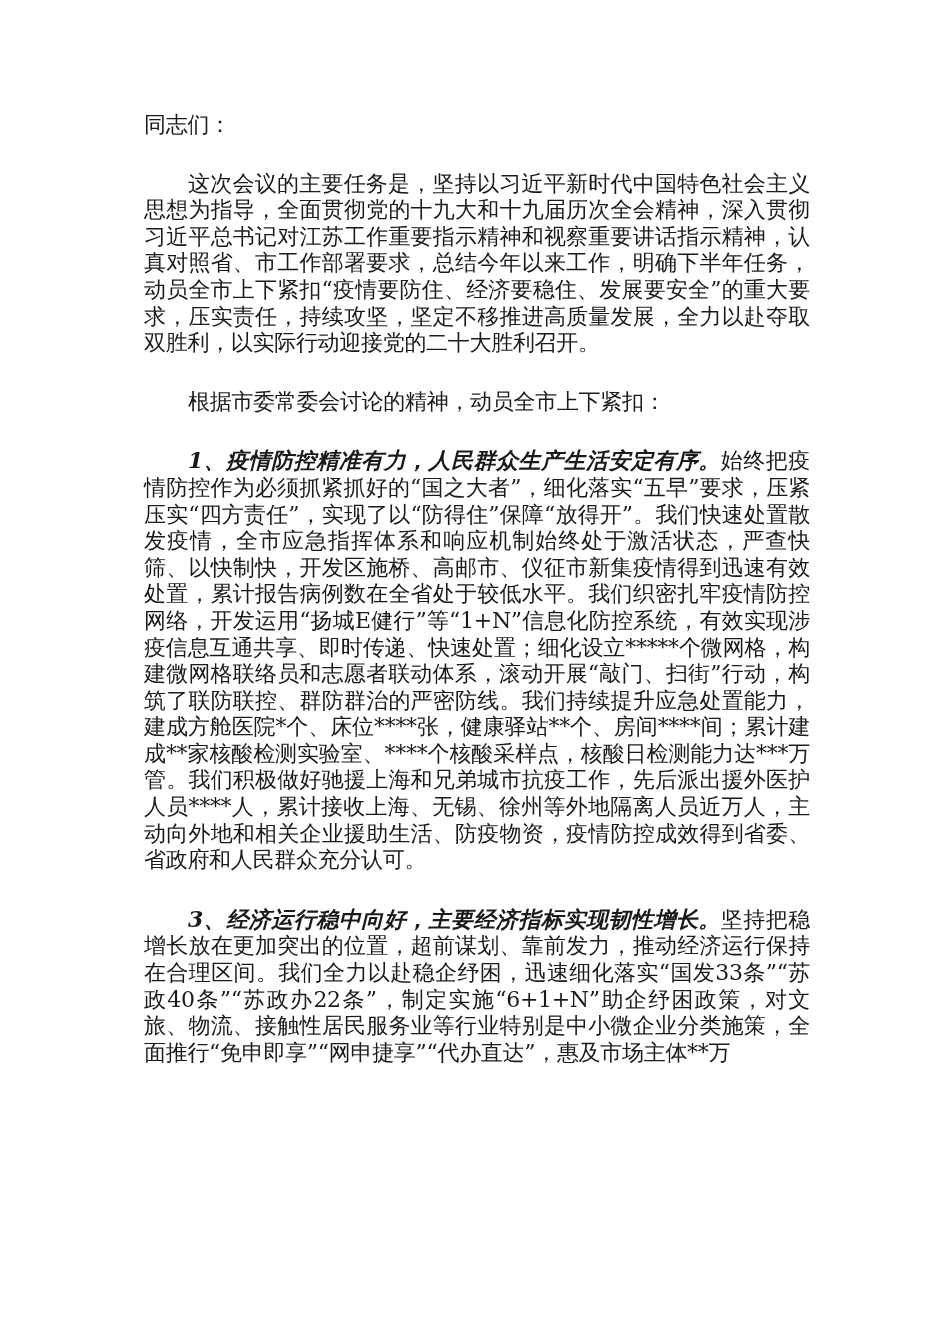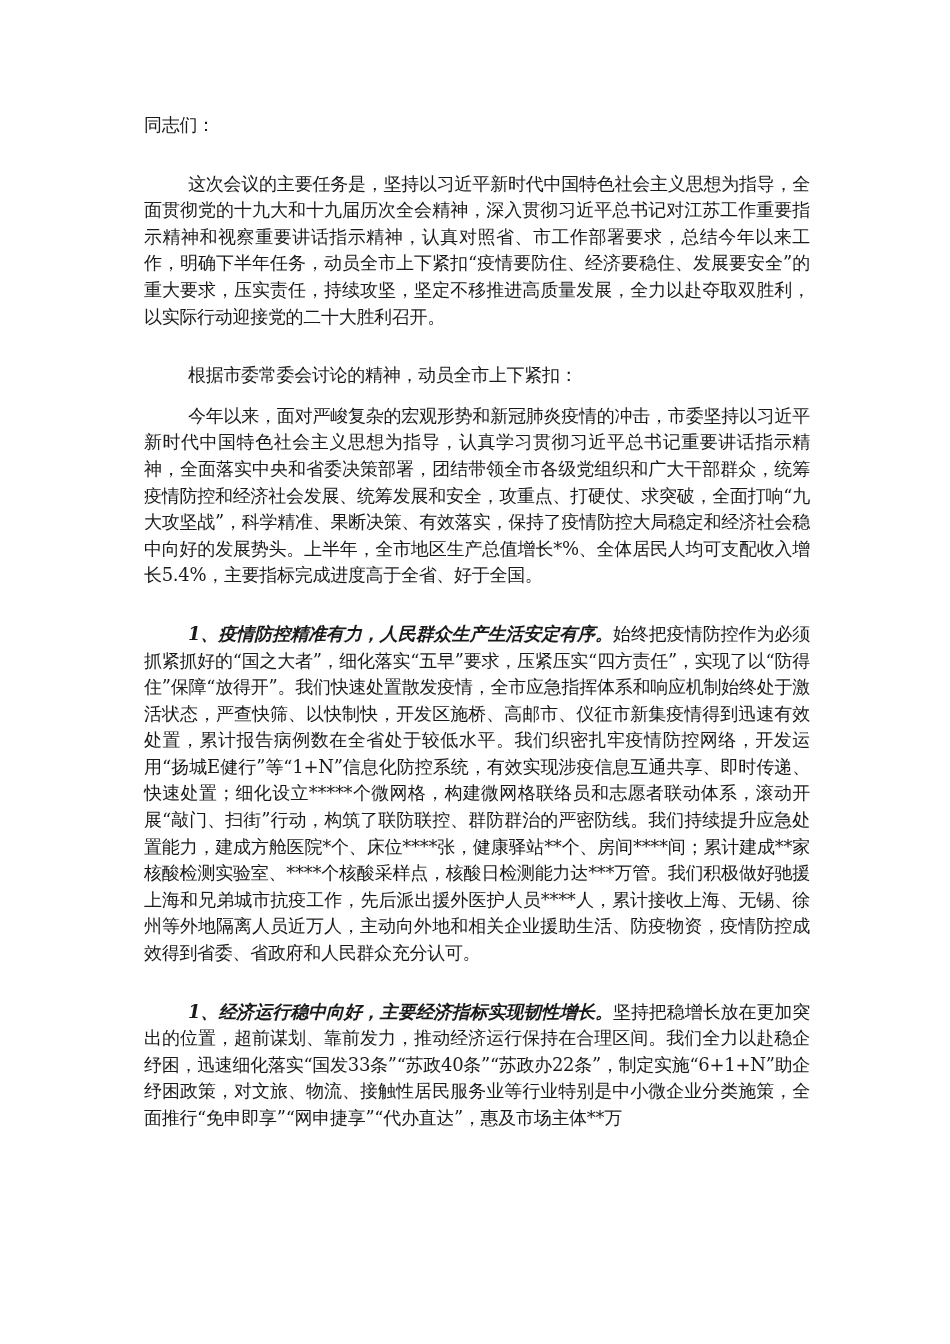--- a/index.html
+++ b/index.html
@@ -1,38 +1,37 @@
 <!DOCTYPE html>
 <html><head>
 <meta charset="utf-8">
 <style>
   html, body { margin: 0; padding: 0; background: #ffffff; }
   body { width: 950px; height: 1344px; position: relative; overflow: hidden; }
   .page {
     position: absolute; left: 144px; top: 112px; width: 666px;
     font-family: "DejaVu Serif", "Liberation Serif", serif;
-    font-size: 18px; line-height: 26.6px; color: #1a1a1a;
+    font-size: 22px; line-height: 26.6px; color: #1a1a1a;
     text-align: justify; letter-spacing: -0.3px;
   }
   .p { margin: 0; }
   .indent { text-indent: 44px; }
   .gap-large { margin-top: 32px; }
   .gap-med { margin-top: 14px; }
   .heading { font-weight: bold; }
   .lead { font-weight: bold; font-style: italic; }
 </style>
 </head>
 <body>
 
 <div class="page">
   <p class="p">同志们：</p>
 
   <p class="p indent gap-large">这次会议的主要任务是，坚持以习近平新时代中国特色社会主义思想为指导，全面贯彻党的十九大和十九届历次全会精神，深入贯彻习近平总书记对江苏工作重要指示精神和视察重要讲话指示精神，认真对照省、市工作部署要求，总结今年以来工作，明确下半年任务，动员全市上下紧扣“疫情要防住、经济要稳住、发展要安全”的重大要求，压实责任，持续攻坚，坚定不移推进高质量发展，全力以赴夺取双胜利，以实际行动迎接党的二十大胜利召开。</p>
 
   <p class="p indent gap-large">根据市委常委会讨论的精神，动员全市上下紧扣：</p>
 
 
-  <p class="p indent gap-med">今年以来，面对严峻复杂的宏观形势和新冠肺炎疫情的冲击，市委坚持以习近平新时代中国特色社会主义思想为指导，认真学习贯彻习近平总书记重要讲话指示精神，全面落实中央和省委决策部署，团结带领全市各级党组织和广大干部群众，统筹疫情防控和经济社会发展、统筹发展和安全，攻重点、打硬仗、求突破，全面打响“九大攻坚战”，科学精准、果断决策、有效落实，保持了疫情防控大局稳定和经济社会稳中向好的发展势头。上半年，全市地区生产总值增长*%、全体居民人均可支配收入增长5.4%，主要指标完成进度高于全省、好于全国。</p>
 
   <p class="p indent gap-large"><span class="lead">1、疫情防控精准有力，人民群众生产生活安定有序。</span><span>始终把疫情防控作为必须抓紧抓好的“国之大者”，细化落实“五早”要求，压紧压实“四方责任”，实现了以“防得住”保障“放得开”。我们快速处置散发疫情，全市应急指挥体系和响应机制始终处于激活状态，严查快筛、以快制快，开发区施桥、高邮市、仪征市新集疫情得到迅速有效处置，累计报告病例数在全省处于较低水平。我们织密扎牢疫情防控网络，开发运用“扬城E健行”等“1+N”信息化防控系统，有效实现涉疫信息互通共享、即时传递、快速处置；细化设立*****个微网格，构建微网格联络员和志愿者联动体系，滚动开展“敲门、扫街”行动，构筑了联防联控、群防群治的严密防线。我们持续提升应急处置能力，建成方舱医院*个、床位****张，健康驿站**个、房间****间；累计建成**家核酸检测实验室、****个核酸采样点，核酸日检测能力达***万管。我们积极做好驰援上海和兄弟城市抗疫工作，先后派出援外医护人员****人，累计接收上海、无锡、徐州等外地隔离人员近万人，主动向外地和相关企业援助生活、防疫物资，疫情防控成效得到省委、省政府和人民群众充分认可。</span></p>
 
-  <p class="p indent gap-large"><span class="lead">1、经济运行稳中向好，主要经济指标实现韧性增长。</span><span>坚持把稳增长放在更加突出的位置，超前谋划、靠前发力，推动经济运行保持在合理区间。我们全力以赴稳企纾困，迅速细化落实“国发33条”“苏政40条”“苏政办22条”，制定实施“6+1+N”助企纾困政策，对文旅、物流、接触性居民服务业等行业特别是中小微企业分类施策，全面推行“免申即享”“网申捷享”“代办直达”，惠及市场主体**万</span></p>
+  <p class="p indent gap-large"><span class="lead">3、经济运行稳中向好，主要经济指标实现韧性增长。</span><span>坚持把稳增长放在更加突出的位置，超前谋划、靠前发力，推动经济运行保持在合理区间。我们全力以赴稳企纾困，迅速细化落实“国发33条”“苏政40条”“苏政办22条”，制定实施“6+1+N”助企纾困政策，对文旅、物流、接触性居民服务业等行业特别是中小微企业分类施策，全面推行“免申即享”“网申捷享”“代办直达”，惠及市场主体**万</span></p>
 </div>
 
 </body></html>

